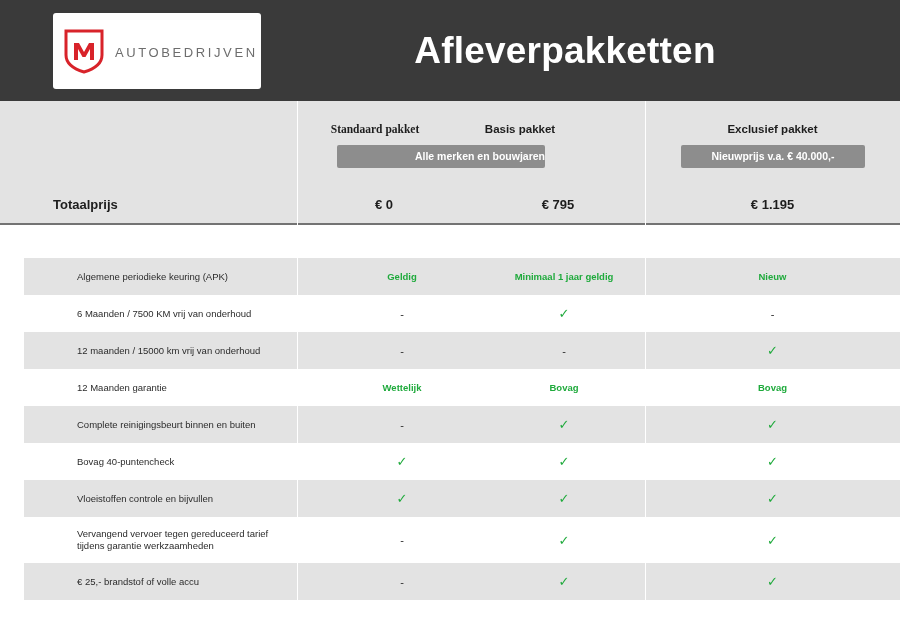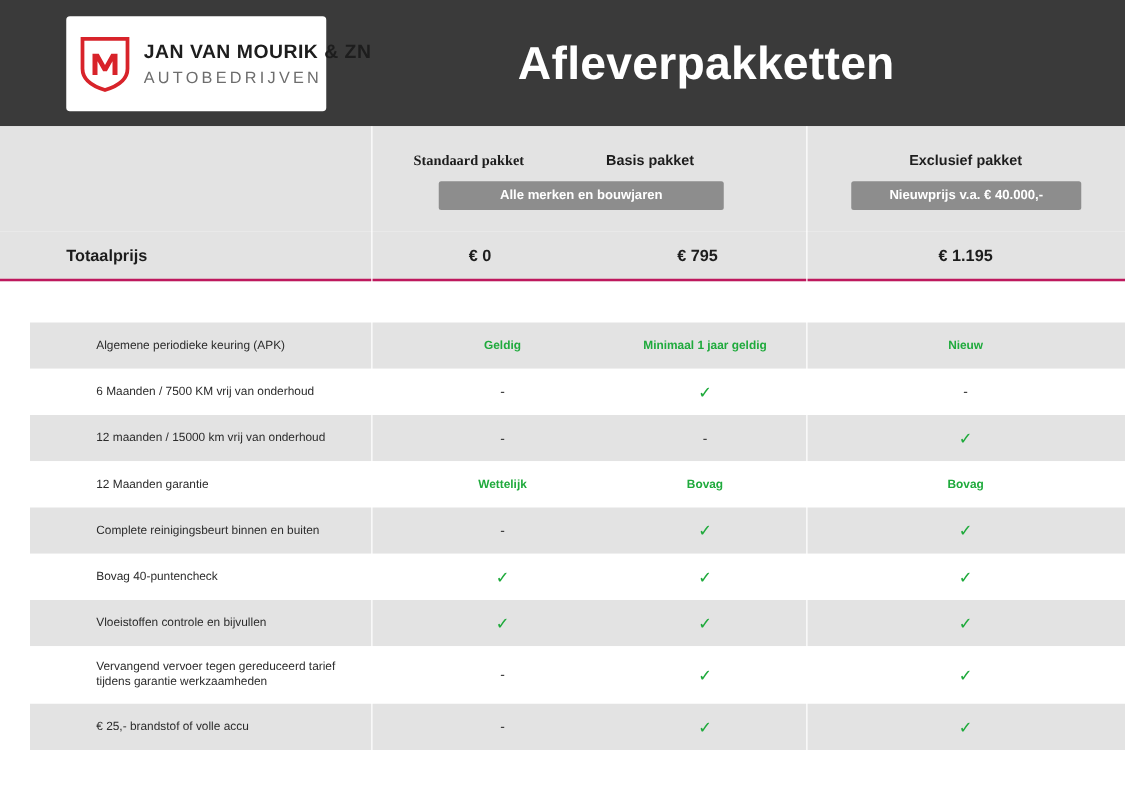--- a/index.html
+++ b/index.html
@@ -162,27 +162,27 @@
     position: absolute;
     background: #8d8d8d;
     color: #ffffff;
     font-size: 10.5px;
     font-weight: bold;
     text-align: center;
     padding: 5px 0 6px;
     border-radius: 2px;
     box-sizing: border-box;
   }
-  .badge-merken { left: 351px; width: 228px; top: 44px; }
+  .badge-merken { left: 337px; width: 208px; top: 44px; text-align: right; }
   .badge-nieuw { left: 681px; width: 184px; top: 44px; }
 
   .row-total {
     height: 40px;
     background: #e3e3e3;
-    border-bottom: 2px solid #be185d;
+    border-bottom: 2px solid #737373;
   }
   .row-total .c-label {
     font-size: 13px;
     font-weight: bold;
     color: #1d1d1d;
   }
   .row-total .c-col {
     font-size: 13px;
     font-weight: bold;
     color: #1d1d1d;
@@ -227,21 +227,20 @@
 
   <div class="header">
     <div class="logo-box">
       <div class="logo-mark">
         <svg width="42" height="46" viewBox="0 0 42 46" xmlns="http://www.w3.org/2000/svg">
           <path d="M3 3 H39 V27 C39 36 31 41 21 44 C11 41 3 36 3 27 Z" fill="none" stroke="#d8232a" stroke-width="3"></path>
           <path d="M11 32 L11 15 L16 15 L21 24 L26 15 L31 15 L31 32 L27 32 L27 21 L22.5 29 L19.5 29 L15 21 L15 32 Z" fill="#d8232a"></path>
         </svg>
       </div>
       <div class="logo-text">
-        <div class="logo-title">JAN VAN MOURIK &amp; ZN</div>
         <div class="logo-sub">AUTOBEDRIJVEN</div>
       </div>
     </div>
     <div class="header-title">Afleverpakketten</div>
   </div>
 
   <div class="table-wrap">
 
     <div class="vline v1"></div>
     <div class="vline v2"></div>

